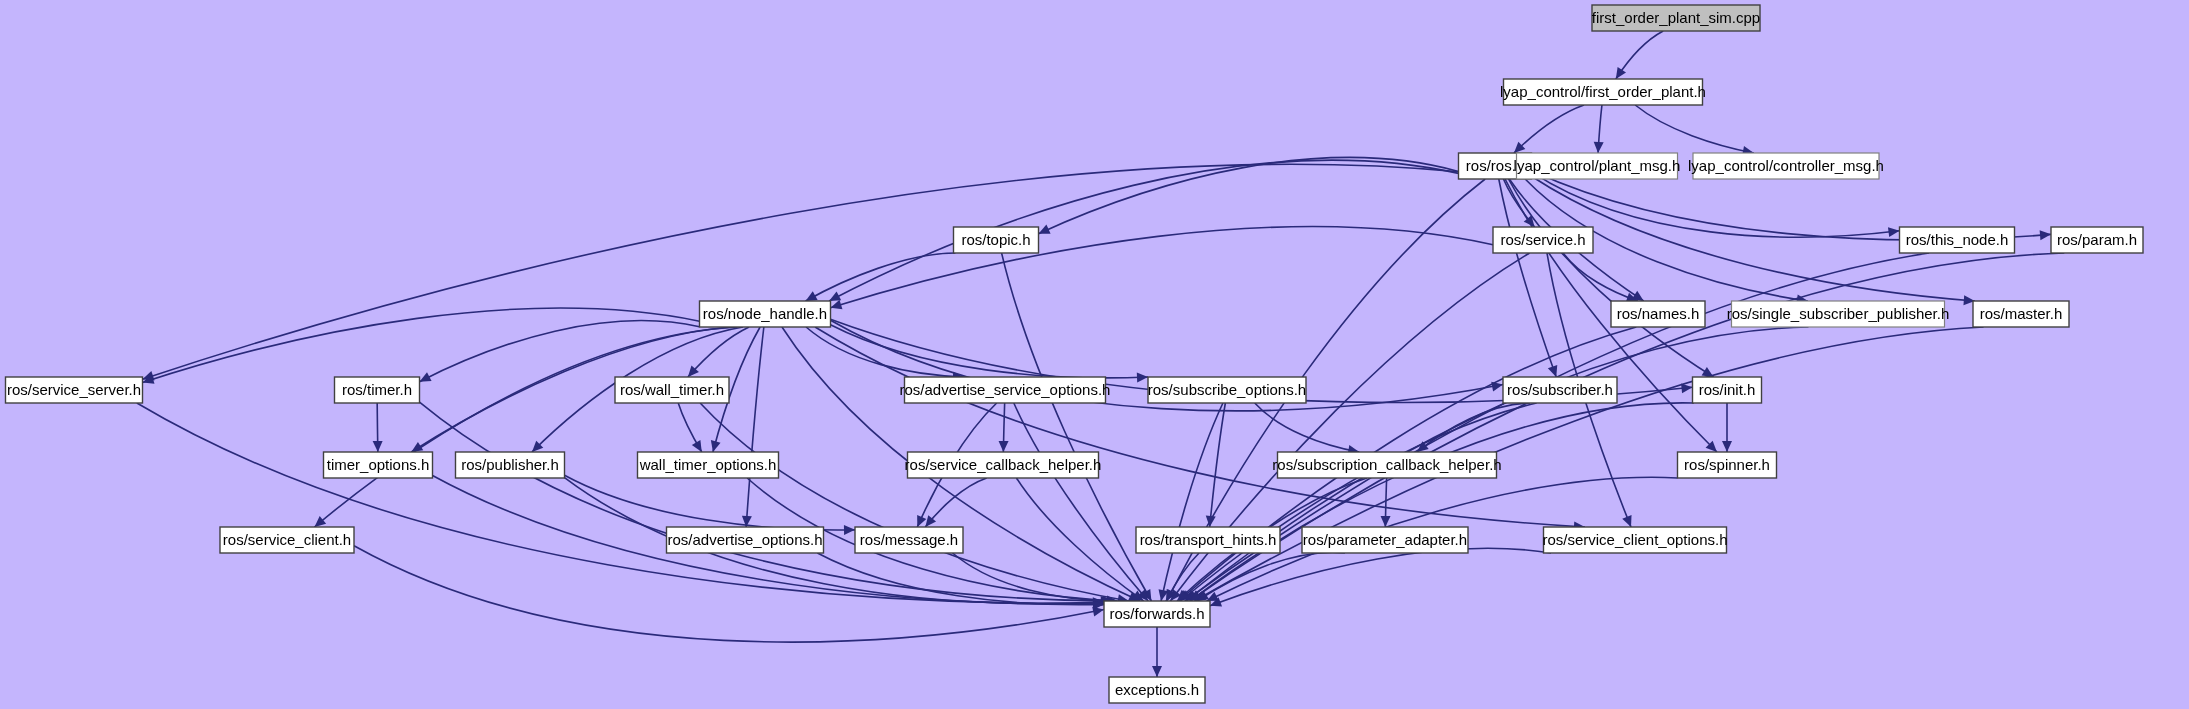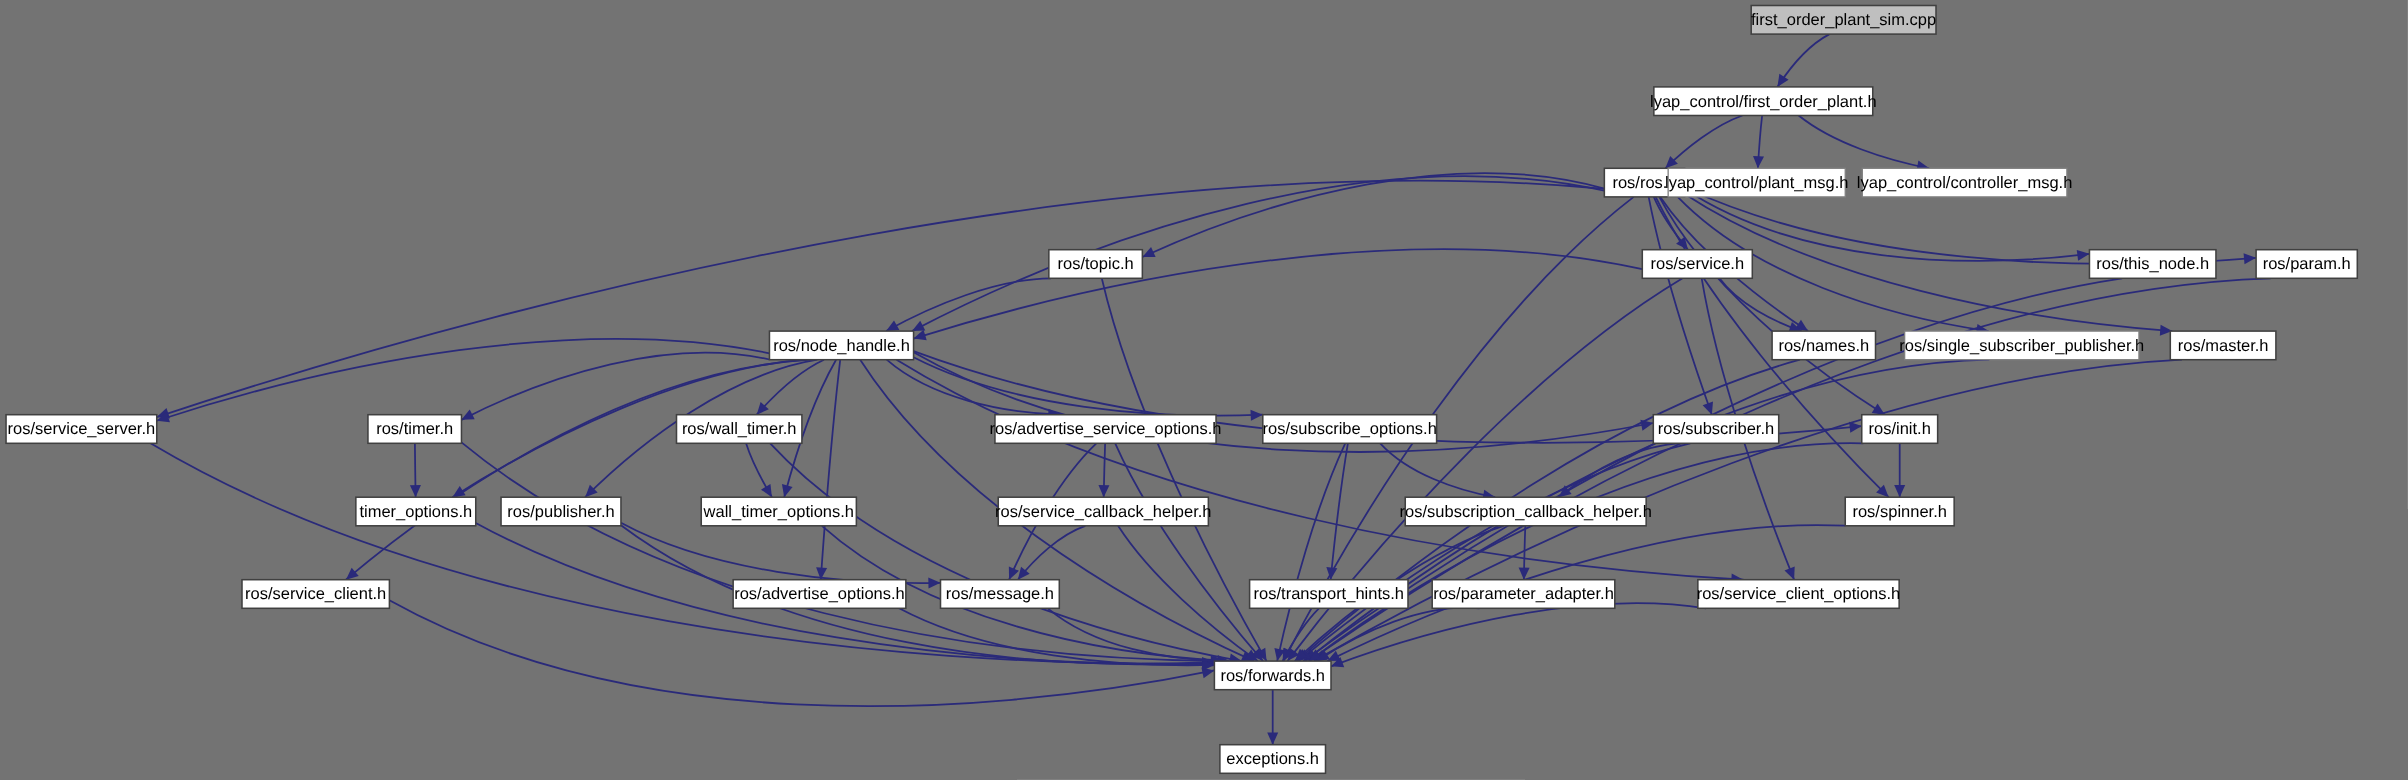--- a/index.html
+++ b/index.html
@@ -10,21 +10,21 @@
   body {
     width: 2189px;
     height: 709px;
     font-family: "Liberation Sans", sans-serif;
     overflow: hidden;
   }
   #graph-root {
     position: relative;
     width: 2189px;
     height: 709px;
-    background: #737373;
+    background: #c4b5fd;
   }
   svg#depgraph {
     display: block;
     width: 2189px;
     height: 709px;
   }
   .edge-path {
     fill: none;
     stroke: #2a2a7a;
     stroke-width: 1.6;

